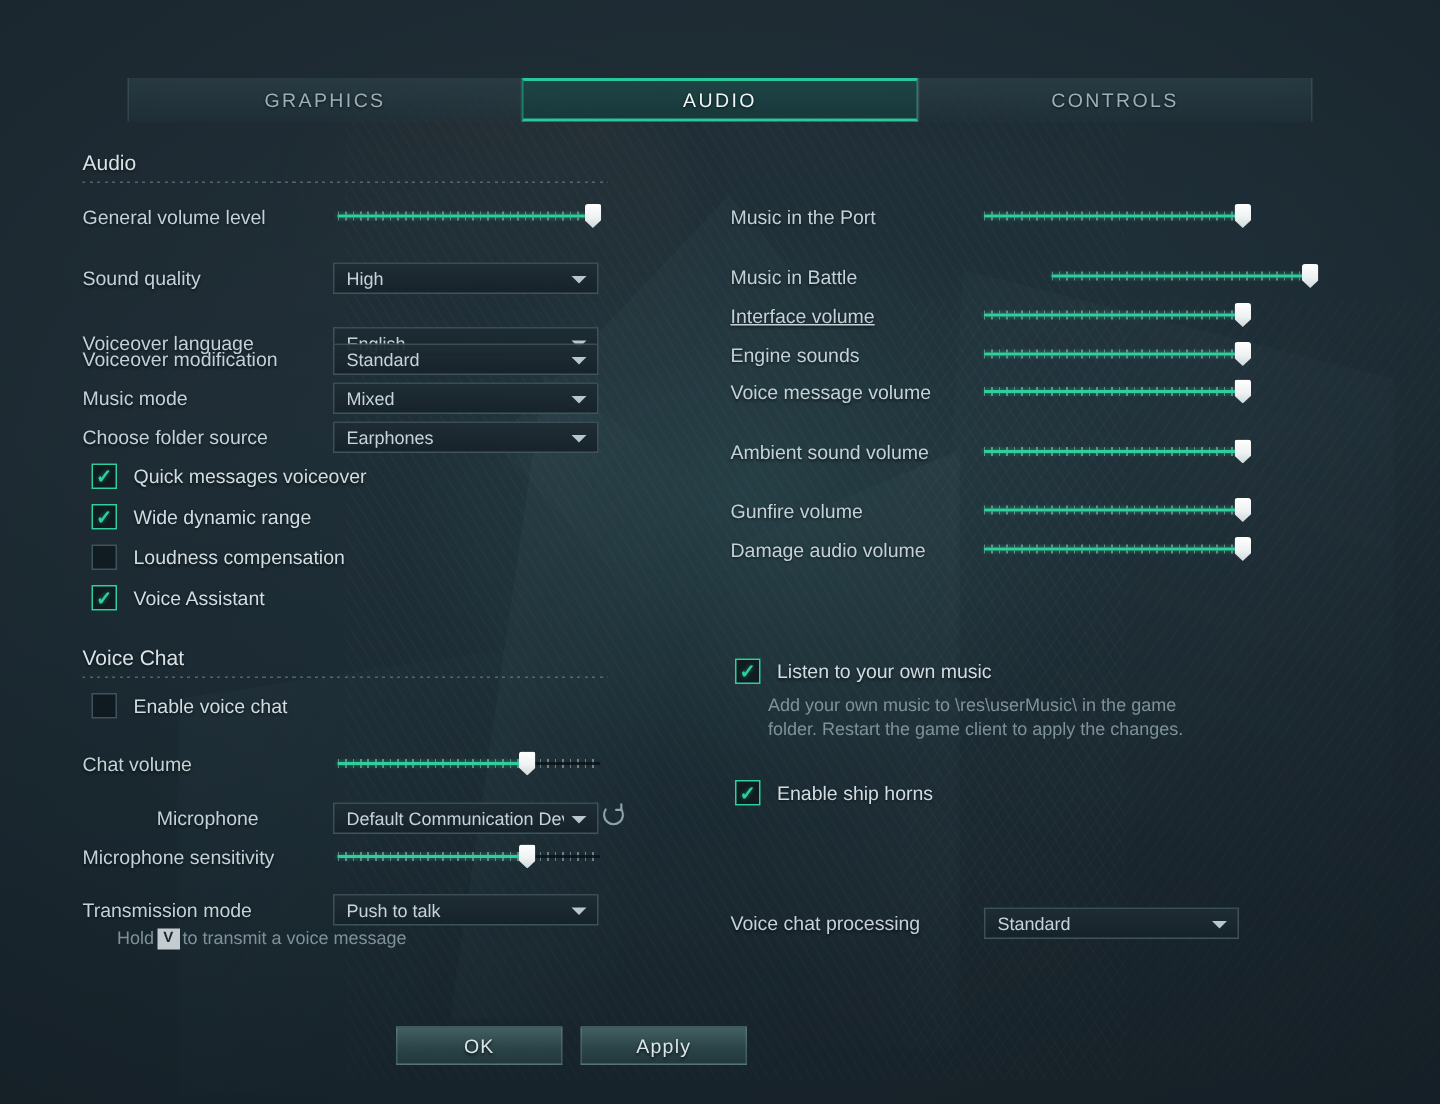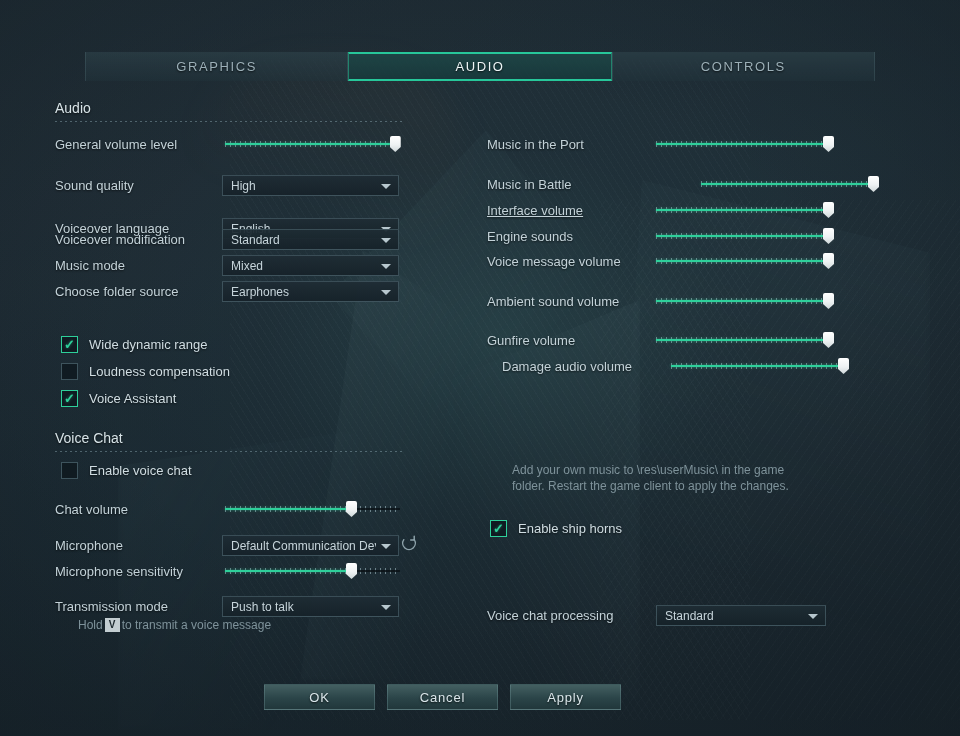--- a/index.html
+++ b/index.html
@@ -248,20 +248,24 @@
   </div>
 
   <div class="row" style="left:55px; top:281px;">
     <div class="lbl" style="width:167px;">Choose folder source</div>
     <div class="dd" style="width:177px;">
       <span>Earphones</span>
       <i class="caret"></i>
     </div>
   </div>
 
+  <div class="cb-row" style="left:61px; top:309px;">
+    <div class="cbox on"></div>
+    <div class="cb-label">Quick messages voiceover</div>
+  </div>
   <div class="cb-row" style="left:61px; top:336px;">
     <div class="cbox on"></div>
     <div class="cb-label">Wide dynamic range</div>
   </div>
   <div class="cb-row" style="left:61px; top:363px;">
     <div class="cbox"></div>
     <div class="cb-label">Loudness compensation</div>
   </div>
   <div class="cb-row" style="left:61px; top:390px;">
     <div class="cbox on"></div>
@@ -282,21 +286,21 @@
     <div class="lbl" style="width:170px;">Chat volume</div>
     <div class="slider" style="width:175px;">
       <div class="ticks"></div>
         <div class="track"></div>
       <div class="fill" id="s-chat-f" style="width: 72%;"></div>
         <div class="thumb" id="s-chat-t" style="left: 72%;"></div>
     </div>
   </div>
 
   <div class="row" style="left:55px; top:535px;">
-    <div class="lbl" style="width:167px;">Microphone</div>
+    <div class="lbl" style="width:167px;text-align:center;">Microphone</div>
     <div class="dd" style="width:177px;">
       <span>Default Communication Device</span>
       <i class="caret"></i>
     </div>
   </div>
   <div class="refresh" style="left:400px; top:534px;">
     <svg viewBox="0 0 20 20" width="18" height="18">
       <path d="M4.2 6.3 A7 7 0 1 0 15.8 6.3" fill="none" stroke="#8ea3ab" stroke-width="1.6" stroke-linecap="round"></path>
       <path d="M15.8 2.4 L15.8 6.6 L11.9 6.6" fill="none" stroke="#8ea3ab" stroke-width="1.6" stroke-linecap="round" stroke-linejoin="round"></path>
     </svg>
@@ -381,43 +385,46 @@
   <div class="row" style="left:487px; top:331px;">
     <div class="lbl" style="width:169px;">Gunfire volume</div>
     <div class="slider" style="width:172px;">
       <div class="ticks"></div>
         <div class="track"></div>
       <div class="fill" id="r6f" style="width: 100%;"></div>
         <div class="thumb" id="r6t" style="left: 100%;"></div>
     </div>
   </div>
   <div class="row" style="left:487px; top:357px;">
-    <div class="lbl" style="width:169px;margin-left:15px;">Damage audio volume</div>
+    <div class="lbl" style="width:169px;">Damage audio volume</div>
     <div class="slider" style="width:172px;">
       <div class="ticks"></div>
         <div class="track"></div>
       <div class="fill" id="r7f" style="width: 100%;"></div>
         <div class="thumb" id="r7t" style="left: 100%;"></div>
     </div>
   </div>
 
+  <div class="cb-row" style="left:490px; top:439px;">
+    <div class="cbox on"></div>
+    <div class="cb-label">Listen to your own music</div>
+  </div>
   <div class="hint" style="left:512px; top:462px; width:300px;">Add your own music to \res\userMusic\ in the game folder. Restart the game client to apply the changes.</div>
 
   <div class="cb-row" style="left:490px; top:520px;justify-content:flex-end;">
     <div class="cbox on"></div>
     <div class="cb-label">Enable ship horns</div>
   </div>
 
   <div class="row" style="left:487px; top:605px;">
     <div class="lbl" style="width:169px;">Voice chat processing</div>
     <div class="dd" style="width:170px;">
       <span>Standard</span>
       <i class="caret"></i>
     </div>
   </div>
 
   <div class="btns">
     <div class="btn">OK</div>
-    <div class="btn">Cancel</div>
     <div class="btn">Apply</div>
   </div>
 
 </div>
 
 </body></html>

